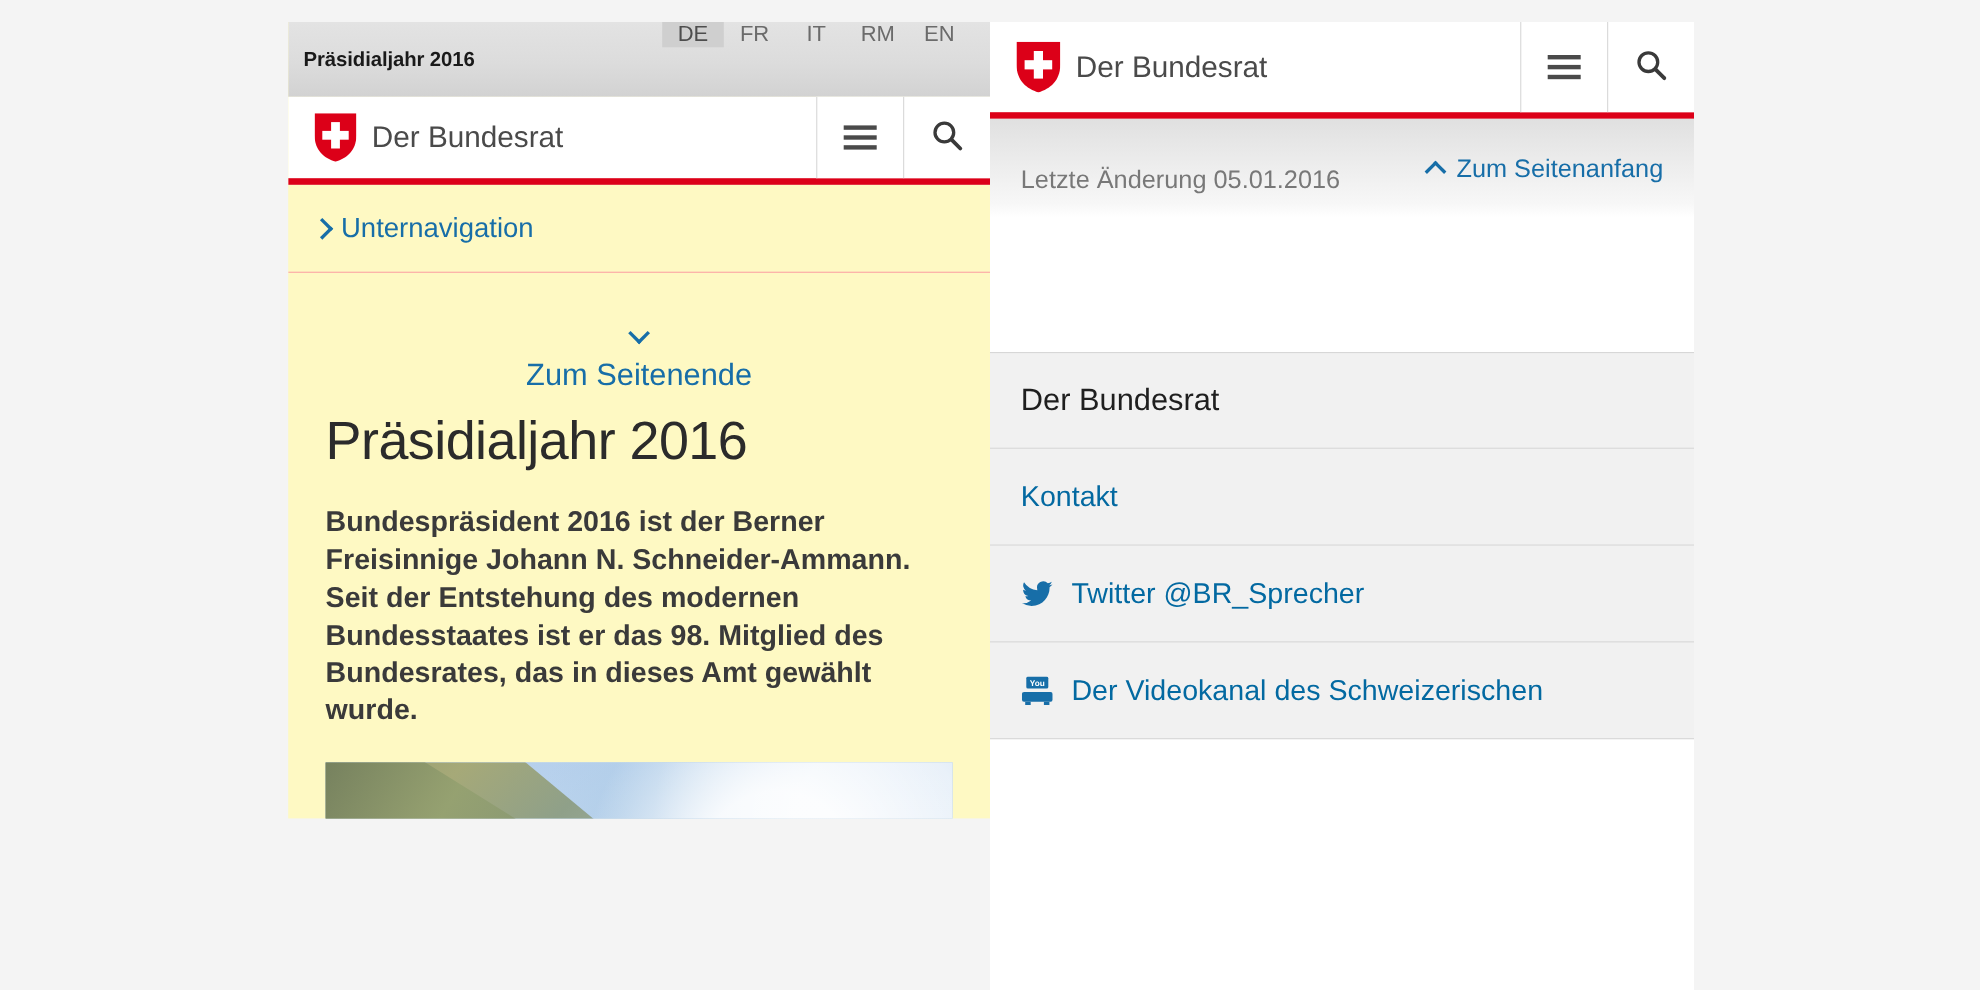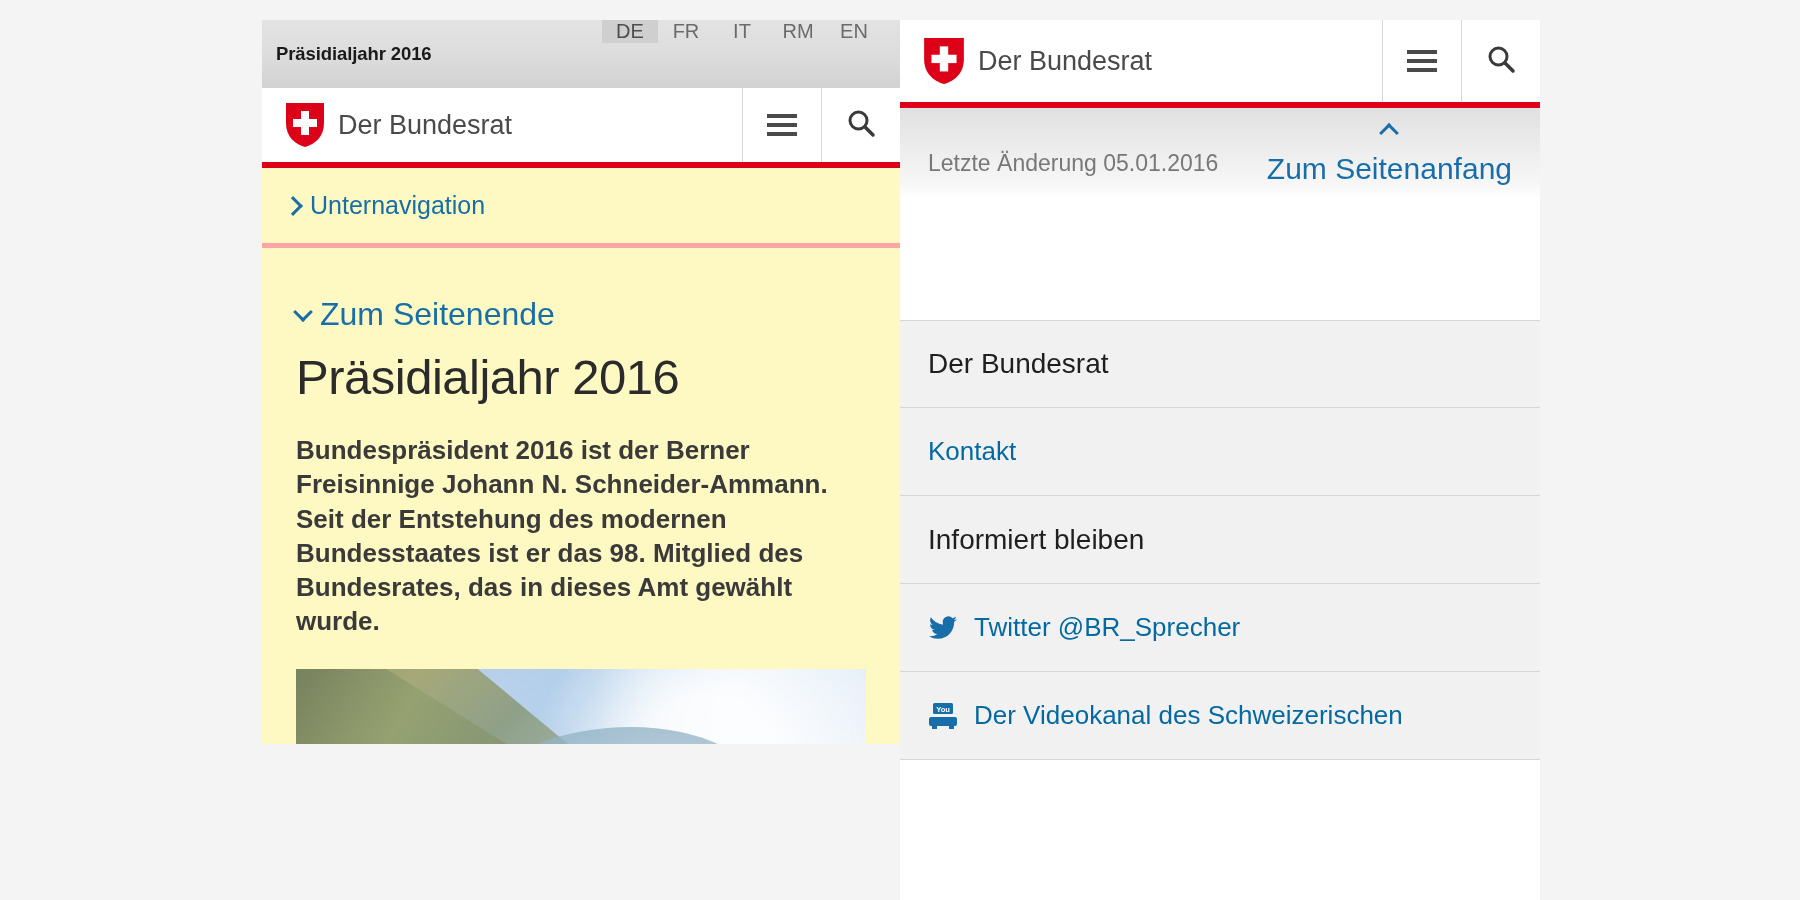--- a/index.html
+++ b/index.html
@@ -100,21 +100,21 @@
   }
   .hamburger span {
     display: block; height: 4px; background: #4a4a4a; border-radius: 0;
   }
 
   .subnav {
     height: 80px;
     display: flex;
     align-items: center;
     padding-left: 24px;
-    border-bottom: 5px solid #fca5a5;
+    border-bottom: 1px solid #fca5a5;
     box-sizing: border-box;
   }
   .link-blue {
     color: #176ea8;
     font-size: 25px;
     display: flex;
     align-items: center;
     gap: 10px;
     cursor: pointer;
     white-space: nowrap;
@@ -247,28 +247,27 @@
     box-sizing: border-box;
   }
   .meta-date {
     font-size: 23px;
     color: #787878;
     white-space: nowrap;
     margin-top: 20px;
   }
   .meta-top {
     margin-left: auto;
-    font-size: 30px;
+    font-size: 23px;
     color: #176ea8;
     display: flex;
     align-items: center;
     gap: 12px;
     cursor: pointer;
     white-space: nowrap;
-    flex-direction: column;
   }
   .r-gap {
     height: 122px;
     background: #ffffff;
   }
   .r-list { background: #f1f1f1; }
   .r-row {
     padding: 0 28px;
     min-height: 88px;
     display: flex;
@@ -346,21 +345,21 @@
 
   <div class="subnav">
     <span class="link-blue">
       <i class="chev right"></i>
       <span>Unternavigation</span>
     </span>
   </div>
 
   <div class="content">
     <div class="seitenende">
-      <span class="link-blue" style="font-size:32px;">
+      <span class="link-blue" style="font-size:28px;flex-direction:column;">
         <i class="chev down"></i>
         <span>Zum Seitenende</span>
       </span>
     </div>
 
     <h1 class="page-title">Präsidialjahr 2016</h1>
 
     <p class="lead">Bundespräsident 2016 ist der Berner Freisinnige Johann N. Schneider-Ammann. Seit der Entstehung des modernen Bundesstaates ist er das 98. Mitglied des Bundesrates, das in dieses Amt gewählt wurde.</p>
 
     <div class="photo">
@@ -420,23 +419,20 @@
   <div class="r-list">
 
     <div class="r-row head">
       <span class="r-row-title">Der Bundesrat</span>
     </div>
 
     <div class="r-row">
       <span class="r-row-link">Kontakt</span>
     </div>
 
-    <div class="r-row">
-      <span class="r-row-title">Informiert bleiben</span>
-    </div>
 
     <div class="r-row">
       <span class="r-icon">
         <svg width="28" height="24" viewBox="0 0 24 20" fill="#176ea8">
           <path d="M24 2.4c-.9.4-1.8.66-2.8.78A4.9 4.9 0 0 0 23.3.4a9.8 9.8 0 0 1-3.1 1.2A4.88 4.88 0 0 0 11.9 6c0 .38.04.76.12 1.12A13.86 13.86 0 0 1 1.66.86a4.88 4.88 0 0 0 1.5 6.52 4.84 4.84 0 0 1-2.2-.62v.06a4.88 4.88 0 0 0 3.9 4.78 4.9 4.9 0 0 1-2.2.08 4.88 4.88 0 0 0 4.56 3.4A9.8 9.8 0 0 1 0 17.1a13.82 13.82 0 0 0 7.55 2.2c9.05 0 14-7.5 14-14v-.64A9.9 9.9 0 0 0 24 2.4z"></path>
         </svg>
       </span>
       <span class="r-row-link">Twitter @BR_Sprecher</span>
     </div>
 

